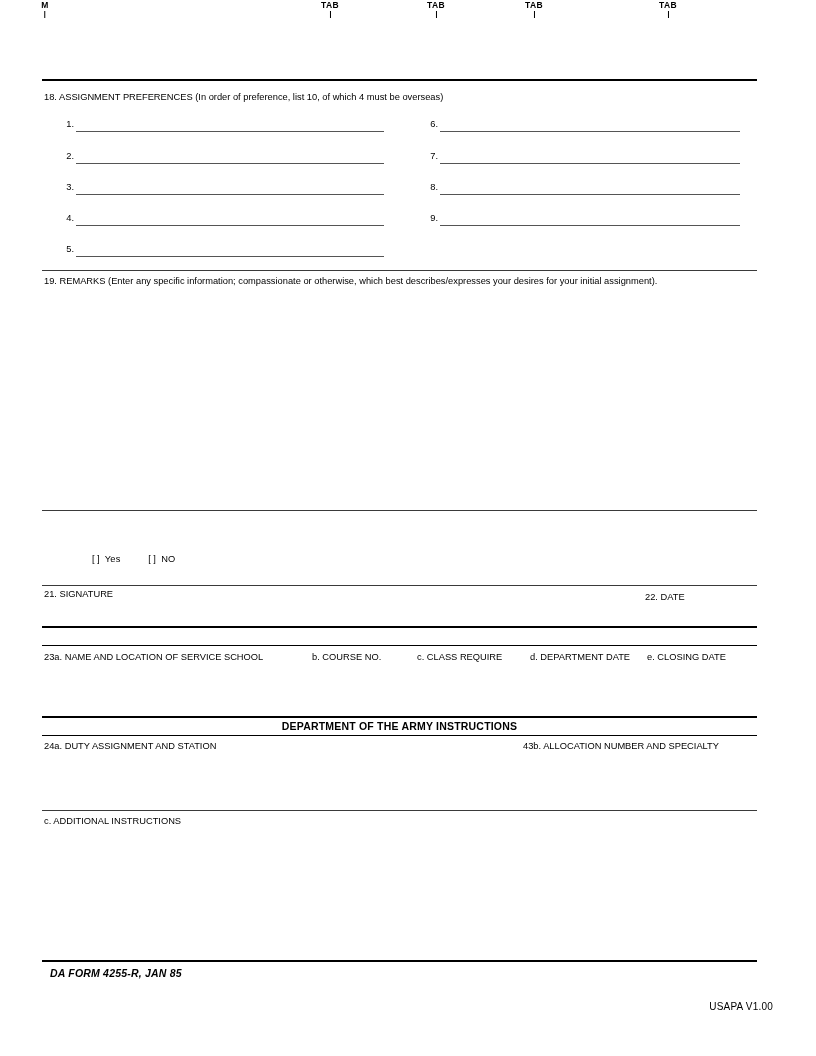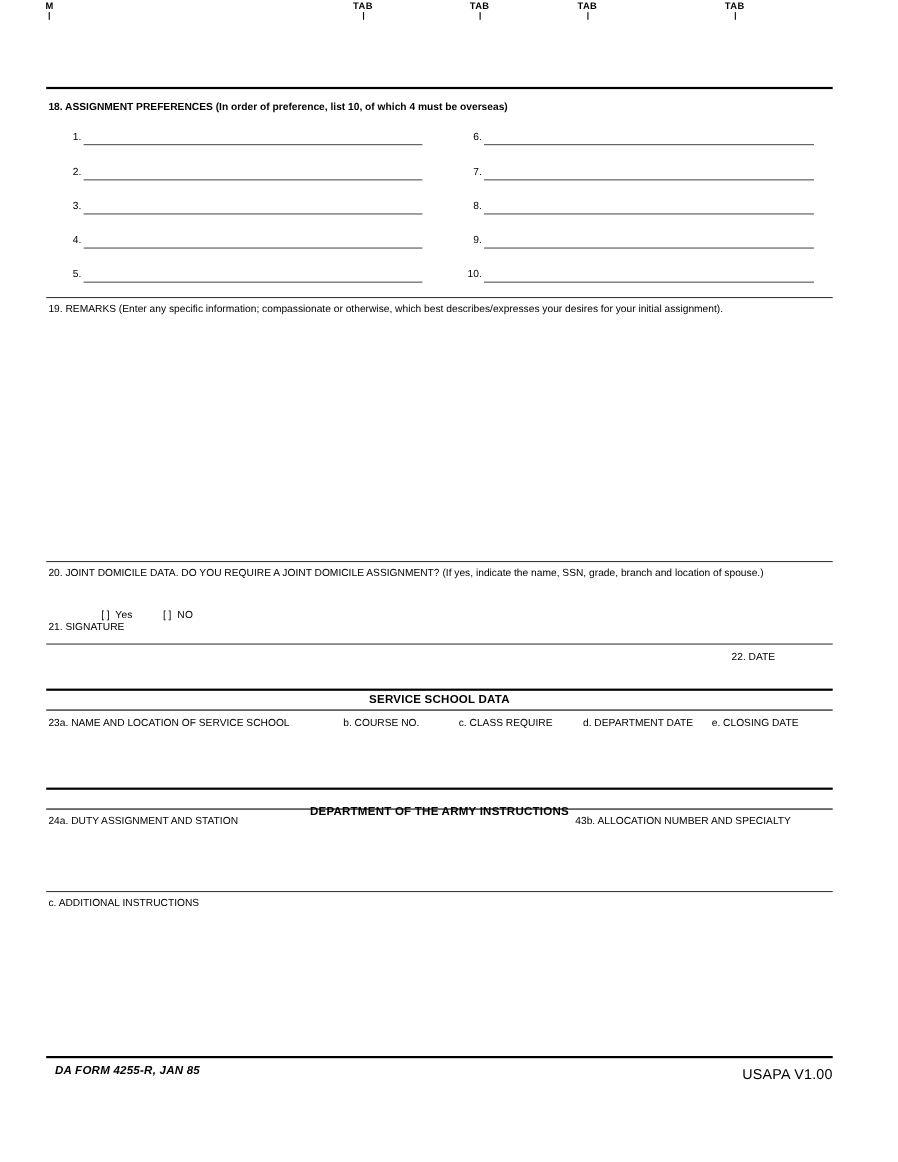--- a/index.html
+++ b/index.html
@@ -127,24 +127,25 @@
     position: absolute;
     left: 50px;
     font-size: 10.5px;
     font-weight: bold;
     font-style: italic;
     letter-spacing: 0.2px;
     white-space: nowrap;
   }
   .footer-ver {
     position: absolute;
-    right: 59px;
-    font-size: 13px;
-    letter-spacing: 0.2px;
-    white-space: nowrap;
+    right: 43px;
+    font-size: 10px;
+    letter-spacing: 0.2px;
+    white-space: nowrap;
+    margin-top: 32px;
   }
 </style>
 </head>
 <body>
 
 <div class="page">
 
   <div class="tab-ruler">
     <div class="tab-mark" style="left:45px;">
       <span>M</span>
@@ -163,21 +164,21 @@
       <span class="tick"></span>
     </div>
     <div class="tab-mark" style="left:668px;">
       <span>TAB</span>
       <span class="tick"></span>
     </div>
   </div>
 
   <div class="rule-thick" style="top:79px;"></div>
 
-  <div class="lbl" style="left:44px; top:91px;font-weight:bold;">18.  ASSIGNMENT PREFERENCES (In order of preference, list 10, of which 4 must be overseas)</div>
+  <div class="lbl" style="left:44px; top:91px;">18.  ASSIGNMENT PREFERENCES (In order of preference, list 10, of which 4 must be overseas)</div>
 
   <div class="pref-row" style="left:76px; top:118px; width:308px;">
     <span class="pref-num">1.</span>
     <span class="pref-line" style="width:308px;"></span>
   </div>
   <div class="pref-row" style="left:76px; top:150px; width:308px;">
     <span class="pref-num">2.</span>
     <span class="pref-line" style="width:308px;"></span>
   </div>
   <div class="pref-row" style="left:76px; top:181px; width:308px;">
@@ -200,66 +201,60 @@
   <div class="pref-row" style="left:440px; top:150px; width:300px;">
     <span class="pref-num">7.</span>
     <span class="pref-line" style="width:300px;"></span>
   </div>
   <div class="pref-row" style="left:440px; top:181px; width:300px;">
     <span class="pref-num">8.</span>
     <span class="pref-line" style="width:300px;"></span>
   </div>
   <div class="pref-row" style="left:440px; top:212px; width:300px;">
     <span class="pref-num">9.</span>
-    <span class="pref-line" style="width:300px;"></span>
-  </div>
-  <div class="pref-row" style="left:440px; top:243px; width:300px;">
-    <span class="pref-num">10.</span>
     <span class="pref-line" style="width:300px;"></span>
   </div>
 
   <div class="rule-hair" style="top:270px;"></div>
   <div class="lbl" style="left:44px; top:275px;text-align:center;">19.  REMARKS (Enter any specific information; compassionate or otherwise, which best describes/expresses your desires for your initial assignment).</div>
   <div style="position:absolute; left:44px; top:292px; width:713px; height:208px;"></div>
 
   <div class="rule-hair" style="top:510px;"></div>
-  <div class="lbl" style="left:44px; top:515px;">20.  JOINT DOMICILE DATA.  DO YOU REQUIRE A JOINT DOMICILE ASSIGNMENT?  (If yes, indicate the name, SSN, grade, branch and location of spouse.)</div>
 
   <div class="checkline" style="left:74px; top:553px;">
     <span><span class="brk">[</span><span class="brk">]</span></span>
     <span>Yes</span>
     <span class="gap"></span>
     <span><span class="brk">[</span><span class="brk">]</span></span>
     <span>NO</span>
   </div>
 
   <div class="rule-hair" style="top:585px;"></div>
-  <div class="lbl" style="left:44px; top:564px;text-align:center;">21.  SIGNATURE</div>
+  <div class="lbl" style="left:44px; top:588px;text-align:center;">21.  SIGNATURE</div>
   <div style="position:absolute; left:44px; top:605px; width:590px; height:18px;"></div>
-  <div class="lbl" style="left:645px; top:591px;margin-left:20px;">22.  DATE</div>
+  <div class="lbl" style="left:645px; top:591px;">22.  DATE</div>
   <div style="position:absolute; left:645px; top:605px; width:110px; height:18px;"></div>
 
   <div class="rule-thick" style="top:626px;"></div>
-  <div class="section-title" style="top:630px;">SERVICE SCHOOL DATA</div>
   <div class="rule-thin" style="top:645px;"></div>
 
   <div class="lbl" style="left:44px; top:651px;">23a.  NAME AND LOCATION OF SERVICE SCHOOL</div>
   <div class="lbl" style="left:312px; top:651px;text-align:right;">b.  COURSE NO.</div>
   <div class="lbl" style="left:417px; top:651px;">c.  CLASS REQUIRE</div>
   <div class="lbl" style="left:530px; top:651px;">d.  DEPARTMENT DATE</div>
   <div class="lbl" style="left:647px; top:651px;">e.  CLOSING DATE</div>
 
   <div style="position:absolute; left:44px; top:666px; width:265px; height:44px;"></div>
   <div style="position:absolute; left:312px; top:666px; width:100px; height:44px;"></div>
   <div style="position:absolute; left:417px; top:666px; width:108px; height:44px;"></div>
   <div style="position:absolute; left:530px; top:666px; width:112px; height:44px;"></div>
   <div style="position:absolute; left:647px; top:666px; width:110px; height:44px;"></div>
 
   <div class="rule-thick" style="top:716px;"></div>
-  <div class="section-title" style="top:720px;margin-top:12px;">DEPARTMENT OF THE ARMY INSTRUCTIONS</div>
+  <div class="section-title" style="top:720px;">DEPARTMENT OF THE ARMY INSTRUCTIONS</div>
   <div class="rule-thin" style="top:735px;"></div>
 
   <div class="lbl" style="left:44px; top:740px;">24a.  DUTY ASSIGNMENT AND STATION</div>
   <div style="position:absolute; left:44px; top:755px; width:470px; height:50px;"></div>
   <div class="lbl" style="left:523px; top:740px;">43b.  ALLOCATION NUMBER AND SPECIALTY</div>
   <div style="position:absolute; left:523px; top:755px; width:234px; height:50px;"></div>
 
   <div class="rule-hair" style="top:810px;"></div>
   <div class="lbl" style="left:44px; top:815px;">c.  ADDITIONAL INSTRUCTIONS</div>
   <div style="position:absolute; left:44px; top:832px; width:713px; height:115px;"></div>

